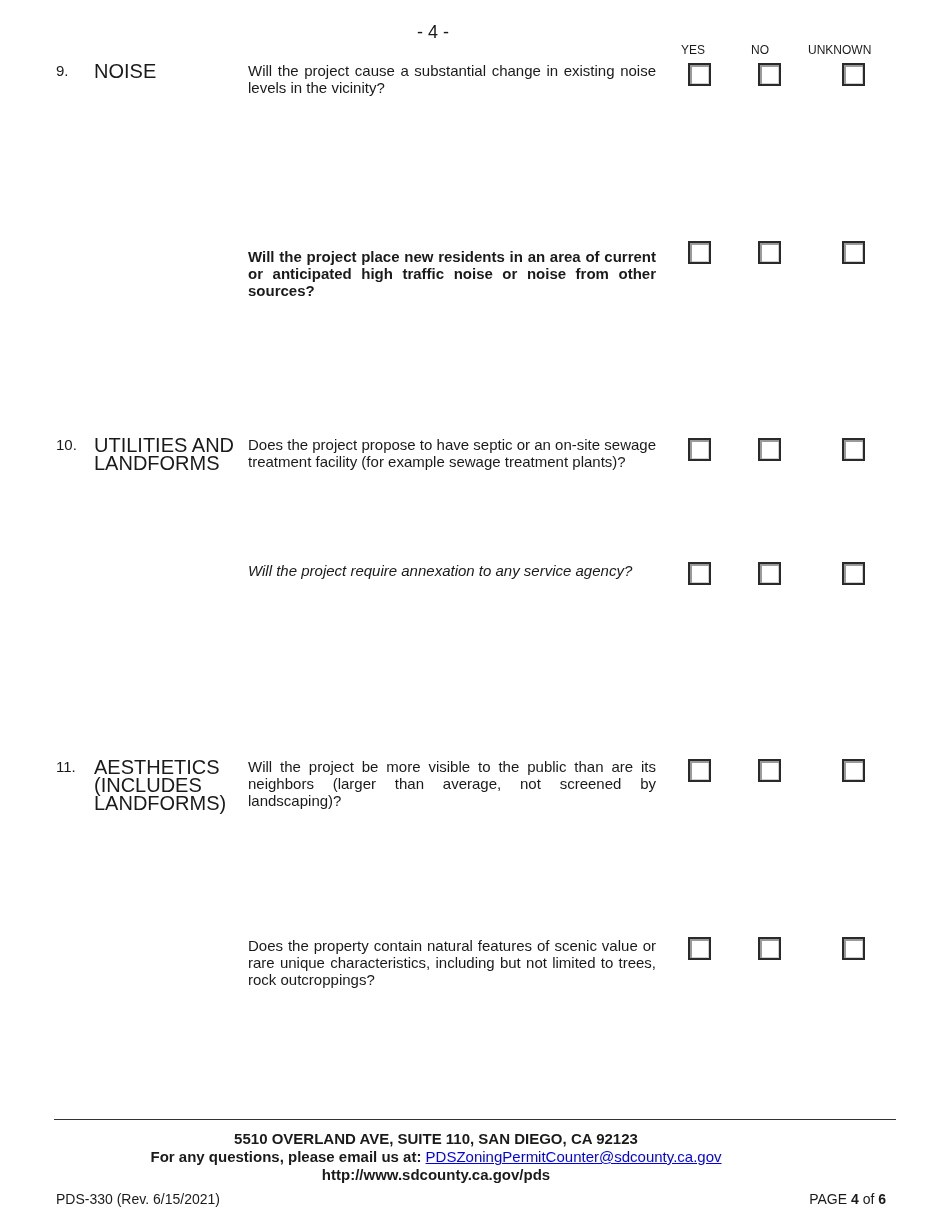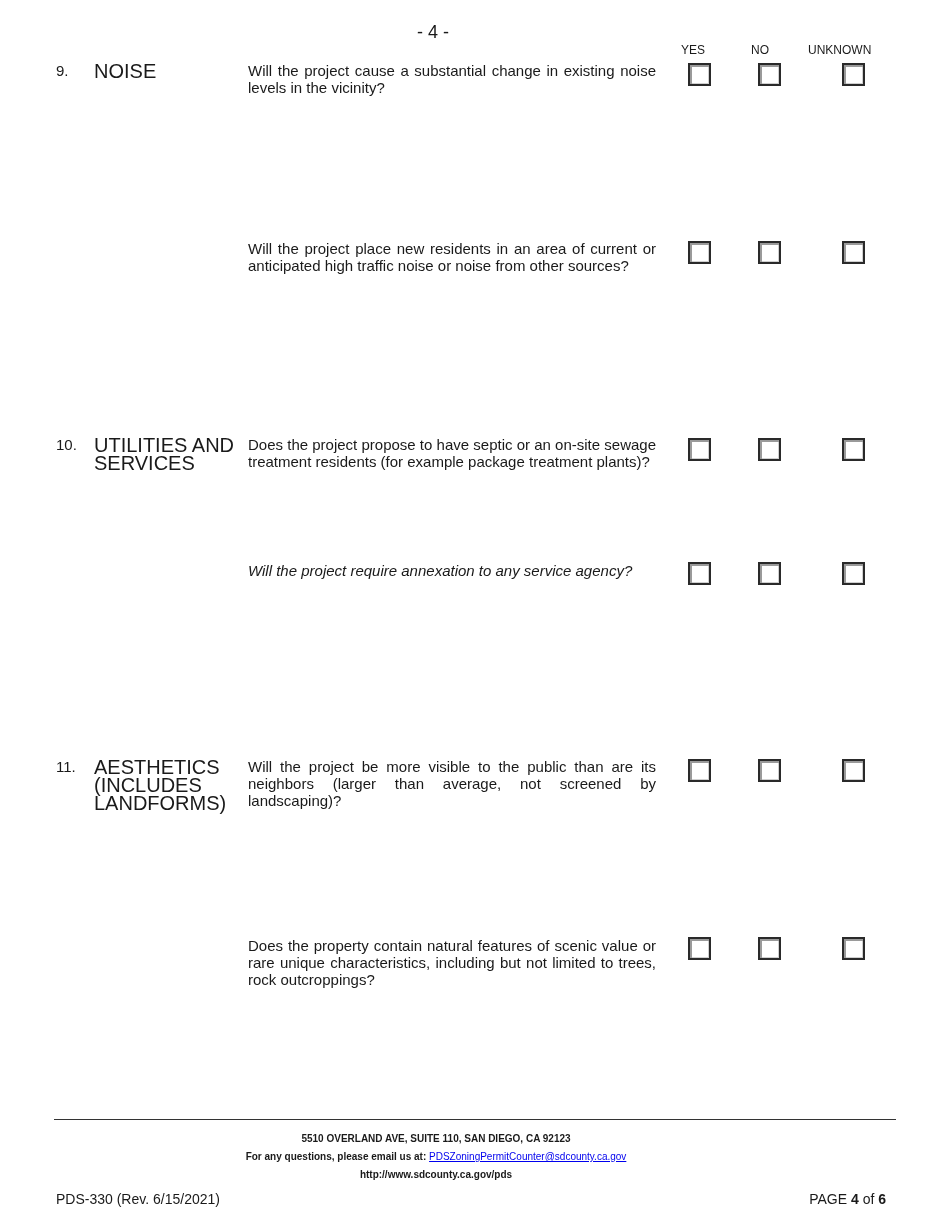--- a/index.html
+++ b/index.html
@@ -13,51 +13,51 @@
   .num { left: 56px; font-size: 15px; line-height: 18px; }
   .cat { left: 94px; font-size: 20px; line-height: 18px; }
   .q { left: 248px; width: 408px; font-size: 15px; line-height: 17px; text-align: justify; }
   .q.left { text-align: left; font-style: italic; }
   .cb {
     position: absolute; width: 19px; height: 19px;
     border: 2px solid #2a2a2a; background: #ffffff;
     box-shadow: inset 2px 2px 0 #9a9a9a, inset -1px -1px 0 #d0d0d0;
   }
   .rule { left: 54px; width: 842px; top: 1119px; height: 1px; background: #333; }
-  .foot { left: 0; width: 872px; text-align: center; font-weight: bold; font-size: 10px; line-height: 18px; }
+  .foot { left: 0; width: 872px; text-align: center; font-weight: bold; font-size: 15px; line-height: 18px; }
   .foot a { color: #0000ee; text-decoration: underline; font-weight: normal; }
   .small { font-size: 14px; }
 </style>
 </head>
 <body>
 
 <div class="abs page-num">- 4 -</div>
 
 <div class="abs col-head" style="left:681px;width:38px;">YES</div>
 <div class="abs col-head" style="left:751px;width:36px;">NO</div>
 <div class="abs col-head" style="left:808px;width:90px;">UNKNOWN</div>
 
 <div class="abs num" style="top:62px;">9.</div>
 <div class="abs cat" style="top:62px;">NOISE</div>
 <div class="abs q" style="top:62px;">Will the project cause a substantial change in existing noise levels in the vicinity?</div>
 <div class="cb" style="left:688px;top:63px;"></div>
 <div class="cb" style="left:758px;top:63px;"></div>
 <div class="cb" style="left:842px;top:63px;"></div>
 
-<div class="abs q" style="top:240px;">Will the project place new residents in an area of current or anticipated high traffic noise or noise from other sources?</div>
+<div class="abs q" style="top:248px;font-weight:bold;">Will the project place new residents in an area of current or anticipated high traffic noise or noise from other sources?</div>
 <div class="cb" style="left:688px;top:241px;"></div>
 <div class="cb" style="left:758px;top:241px;"></div>
 <div class="cb" style="left:842px;top:241px;"></div>
 
 <div class="abs num" style="top:436px;">10.</div>
 <div class="abs cat" style="top:436px;">
   <div>UTILITIES AND</div>
-  <div>SERVICES</div>
+  <div>LANDFORMS</div>
 </div>
-<div class="abs q" style="top:436px;">Does the project propose to have septic or an on-site sewage treatment residents (for example package treatment plants)?</div>
+<div class="abs q" style="top:436px;">Does the project propose to have septic or an on-site sewage treatment facility (for example sewage treatment plants)?</div>
 <div class="cb" style="left:688px;top:438px;"></div>
 <div class="cb" style="left:758px;top:438px;"></div>
 <div class="cb" style="left:842px;top:438px;"></div>
 
 <div class="abs q left" style="top:562px;">Will the project require annexation to any service agency?</div>
 <div class="cb" style="left:688px;top:562px;"></div>
 <div class="cb" style="left:758px;top:562px;"></div>
 <div class="cb" style="left:842px;top:562px;"></div>
 
 <div class="abs num" style="top:758px;">11.</div>

